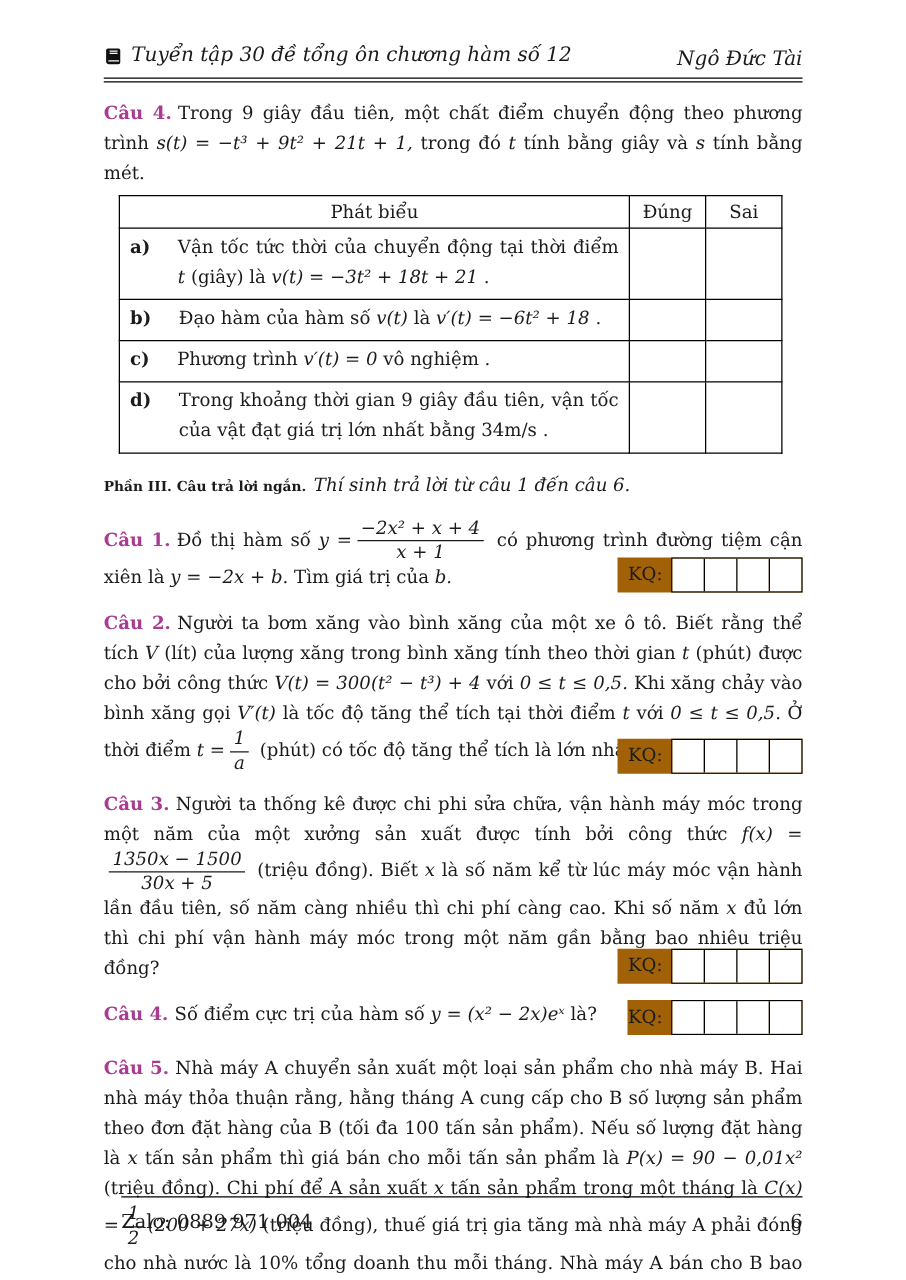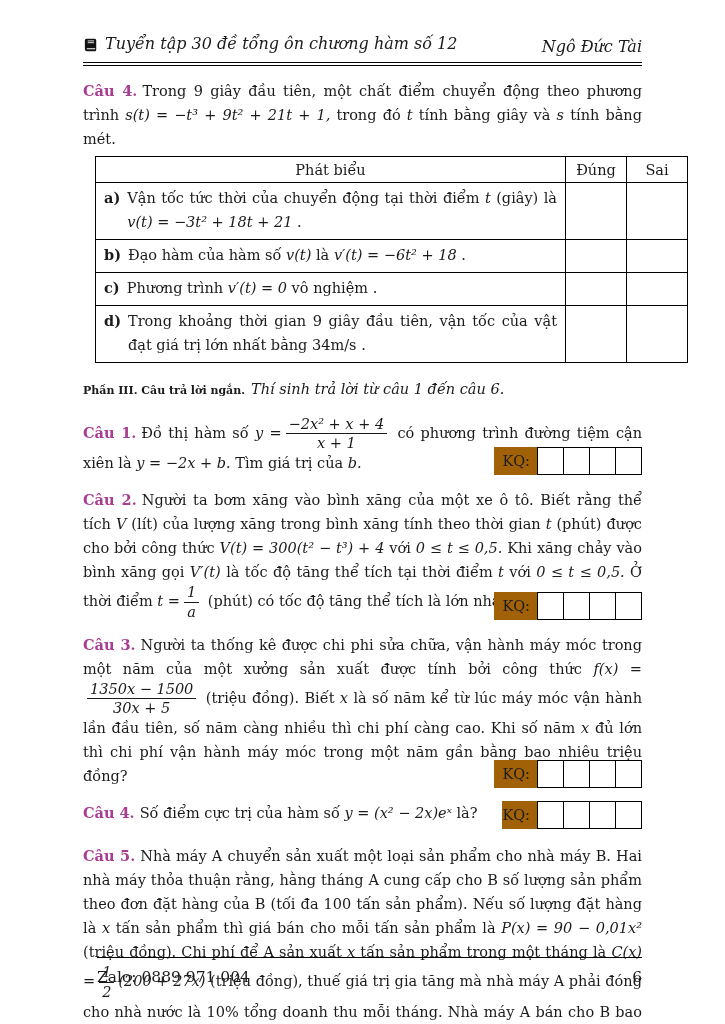--- a/index.html
+++ b/index.html
@@ -32,28 +32,28 @@
   .frac .den{display:block;border-top:1.1px solid #1b1b1b;padding:1px 3px 0;}
 
   
   .kq{position:absolute;right:0;bottom:0;display:flex;align-items:center;gap:7px;
       background:#a16207;padding-left:8px;}
   .kq-boxes{display:flex;border:1.8px solid #000;}
   .kq-cell{width:25px;height:26px;background:#fff;}
   .kq-cell + .kq-cell{border-left:1.3px solid #000;}
 
   
-  .tf-table{border-collapse:collapse;margin:5px 0 0 12px;width:593px;}
+  .tf-table{border-collapse:collapse;margin:5px 0 0 12px;width:531px;}
   .tf-table th,.tf-table td{border:1.3px solid #000;font-weight:normal;}
   .tf-table th{height:25px;text-align:center;padding:0 4px;}
   .col-opt{width:52px;}
   td.stmt{padding:3px 8px 5px 8px;vertical-align:top;}
   .row-flex{display:flex;gap:7px;}
   .key{font-weight:bold;flex:none;}
-  .stmt-text{flex:1;text-align:justify;}
+  .stmt-text{flex:1;text-align:justify;margin-left:15px;}
   td.opt{background:#fff;}
 
   
   .part3{margin:14px 0 0;}
   .part3 b{font-size:11px;}
   .part3 i{margin-left:6px;}
 
   
   .oneline{display:flex;justify-content:space-between;align-items:flex-start;min-height:30px;}
   .oneline .qtext{flex:none;}

